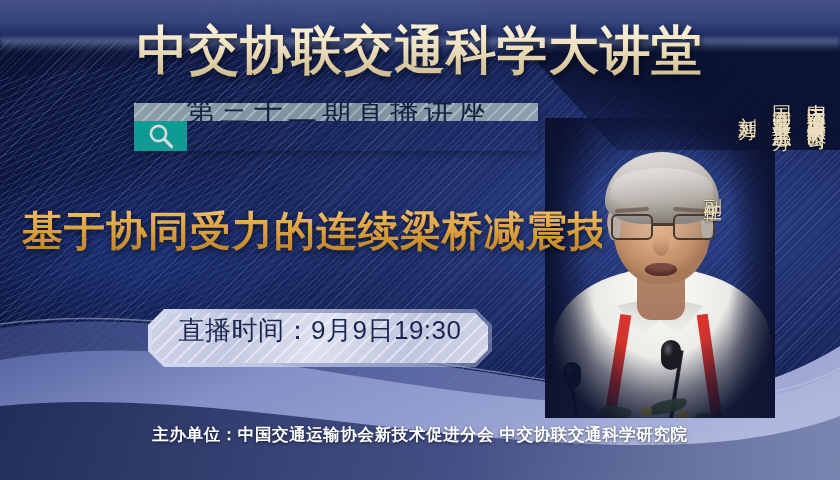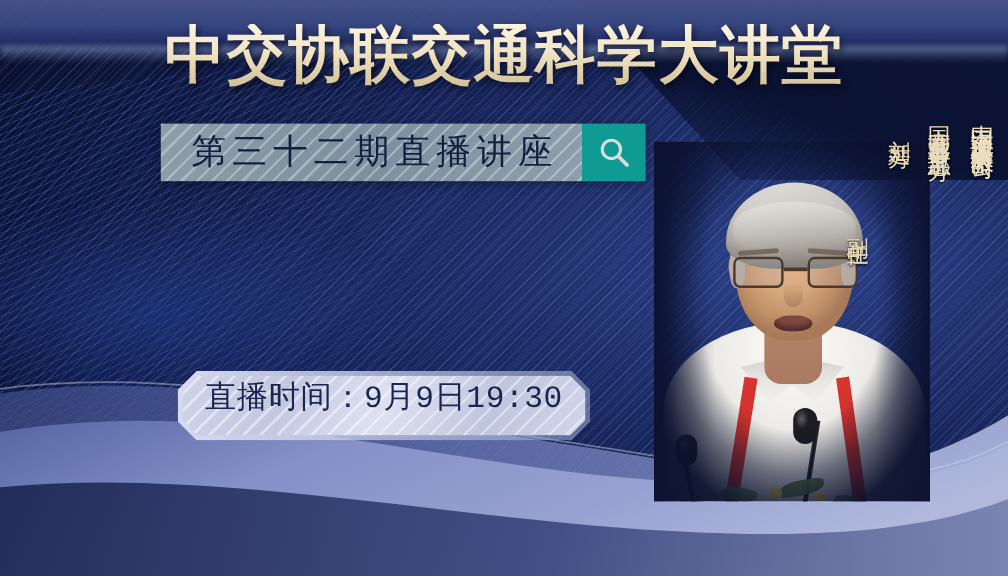--- a/index.html
+++ b/index.html
@@ -2,21 +2,21 @@
 <html lang="zh"><head>
 <meta charset="utf-8">
 <title>Webinar Poster</title>
 <style>
   html,body{margin:0;padding:0;background:#0a0f28;}
   *{box-sizing:border-box;}
   #poster{
     position:relative;
     width:840px;height:480px;
     overflow:hidden;
-    font-family:Liberation Mono, monospace;
+    font-family:Liberation Sans, sans-serif;
     background:#737373;
     user-select:none;
   }
 
   
   .bg-base{
     position:absolute;inset:0;
     background:
       radial-gradient(120% 90% at 78% 46%, #2b3f86 0%, #1b2a63 28%, #101a46 52%, #080e2c 78%, #050920 100%),
       linear-gradient(180deg,#1e2a5e 0%,#0d1536 22%,#070d28 60%,#060a22 100%);
@@ -191,20 +191,21 @@
     filter:drop-shadow(2px 3px 3px rgba(0,0,0,.55));
     transform:scaleX(.97);
     white-space:nowrap;
   }
 
   .sub-bar{
     position:absolute;left:134px;top:103px;
     width:404px;height:48px;
     display:flex;align-items:stretch;
     box-shadow:0 2px 8px rgba(0,0,0,.35);
+    flex-direction:column;
   }
   .sub-bar-text{
     flex:1;
     display:flex;align-items:center;justify-content:center;
     background:linear-gradient(100deg,rgba(150,168,176,.92) 0%,rgba(135,155,166,.90) 50%,rgba(150,168,178,.92) 100%);
     position:relative;overflow:hidden;
     color:#131f3f;
     font-size:29px;font-weight:500;letter-spacing:5px;
     padding-left:6px;
   }
@@ -386,29 +387,31 @@
       <span>第三十二期直播讲座</span>
     </div>
     <div class="sub-bar-icon">
       <svg width="30" height="30" viewBox="0 0 30 30">
         <circle cx="12.5" cy="12.5" r="7.6" fill="none" stroke="#d6dcdc" stroke-width="2.6"></circle>
         <line x1="18.2" y1="18.2" x2="25.5" y2="25.5" stroke="#d6dcdc" stroke-width="3.2" stroke-linecap="round"></line>
       </svg>
     </div>
   </div>
 
+  <div class="headline">基于协同受力的连续梁桥减震技术</div>
 
   <div class="time-pill-wrap">
     <div class="border"></div>
     <div class="inner">
       <span>直播时间：9月9日19:30</span>
     </div>
   </div>
 
   <div class="vcols">
     <div class="vcol-a">中国交通建设股份有限公司</div>
     <div class="vcol-b">国内直营业务事业部总工办</div>
     <div class="vcol-c">刘延芳</div>
     <div class="vcol-c" style="margin-top:96px;">副主任</div>
   </div>
 
+  <div class="footer">主办单位：中国交通运输协会新技术促进分会    中交协联交通科学研究院</div>
 
 </div>
 
 </body></html>

